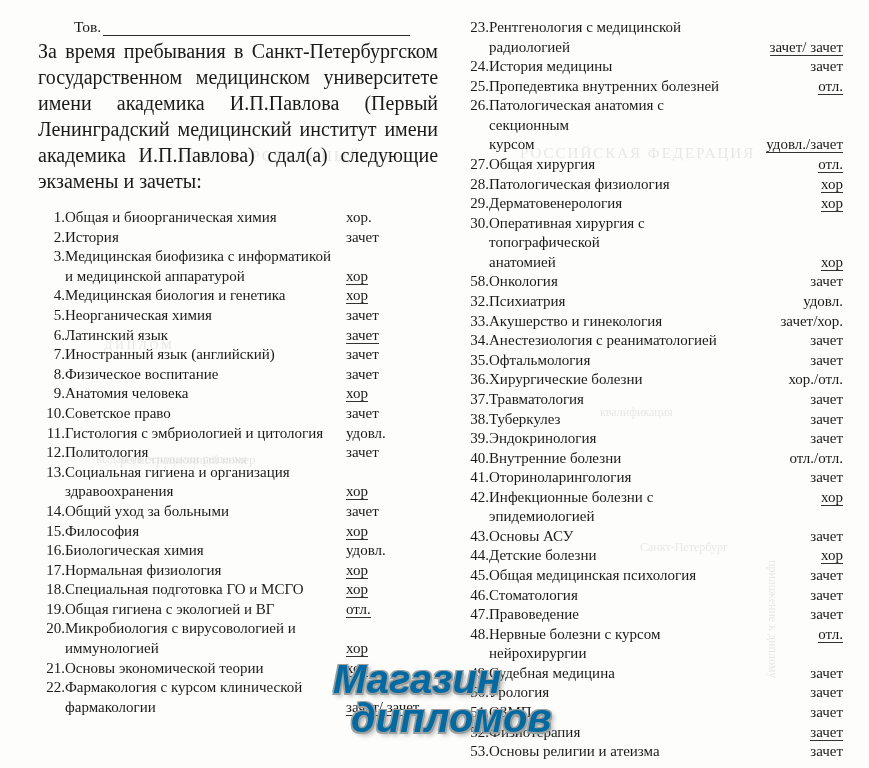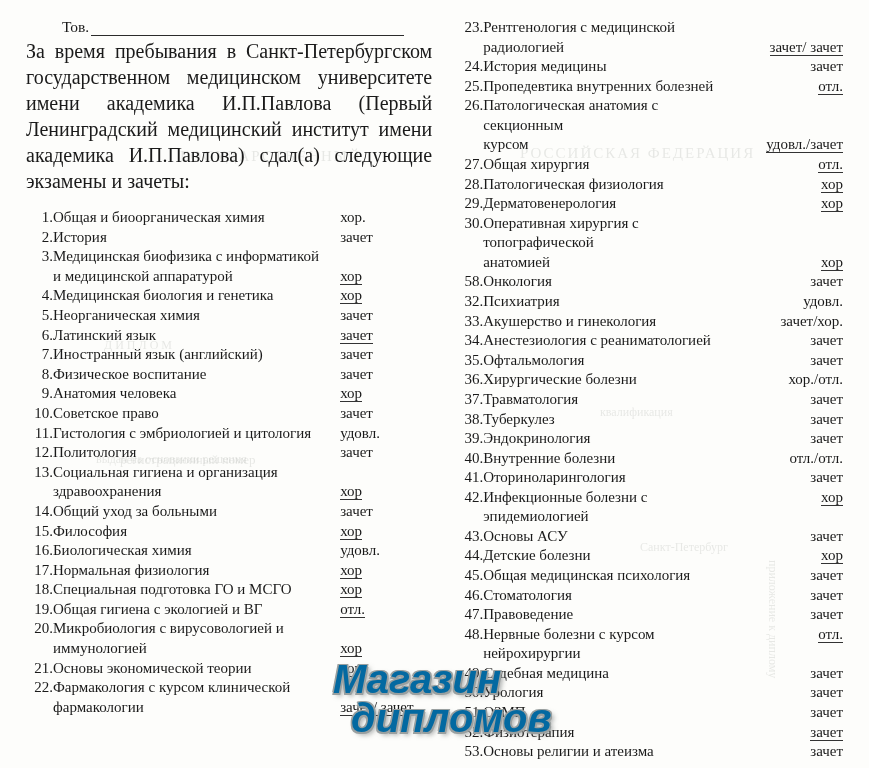--- a/index.html
+++ b/index.html
@@ -39,20 +39,21 @@
   .g5 { left: 80px;  top: 452px; font-size: 12px; margin-left: 16px; }
   .g6 { left: 600px; top: 405px; font-size: 12px; }
   .g7 { left: 640px; top: 540px; font-size: 12px; }
   .g8 { left: 780px; top: 560px; font-size: 12px; transform: rotate(90deg); transform-origin: left top;}
 
   .columns {
     position: relative;
     display: flex;
     gap: 24px;
     height: 100%;
+    margin-left: 12px;
   }
   .col {
     position: relative;
   }
   .col-left { width: 420px; }
   .col-right { width: 400px; }
 
   
   .hdr-line {
     display: flex;

